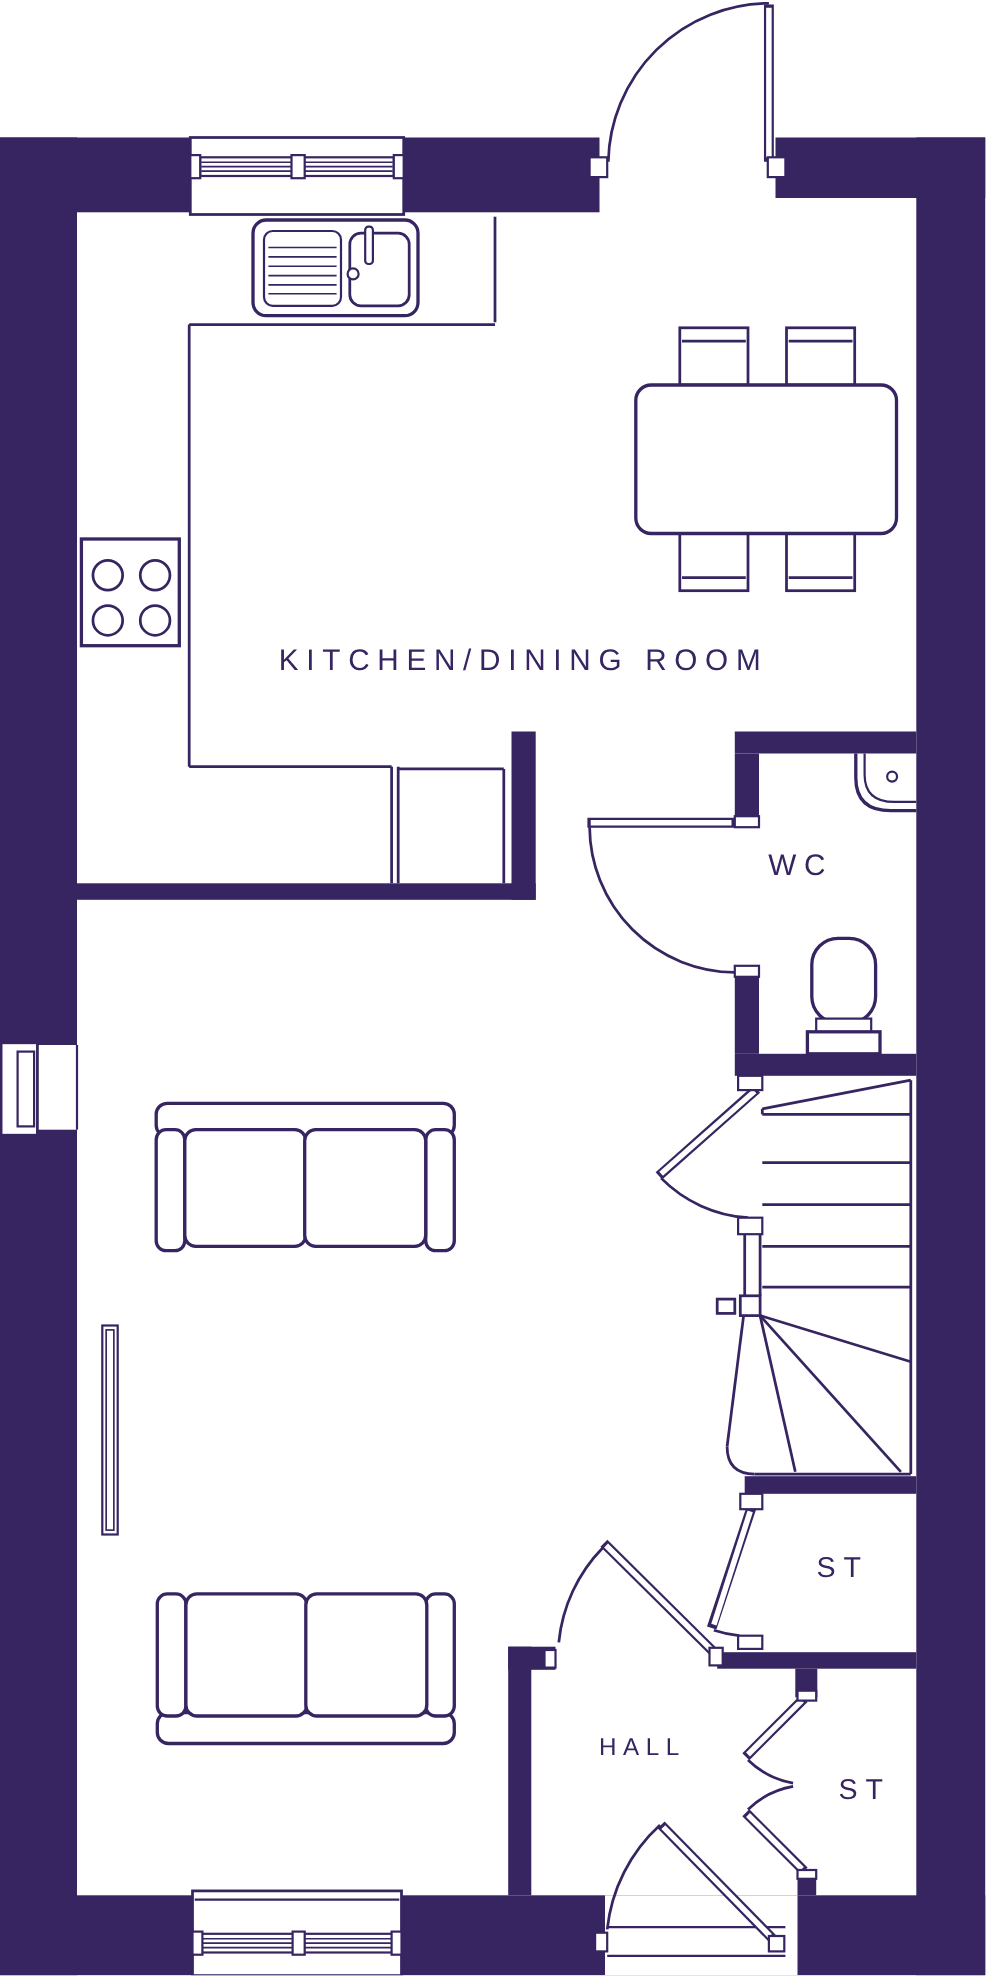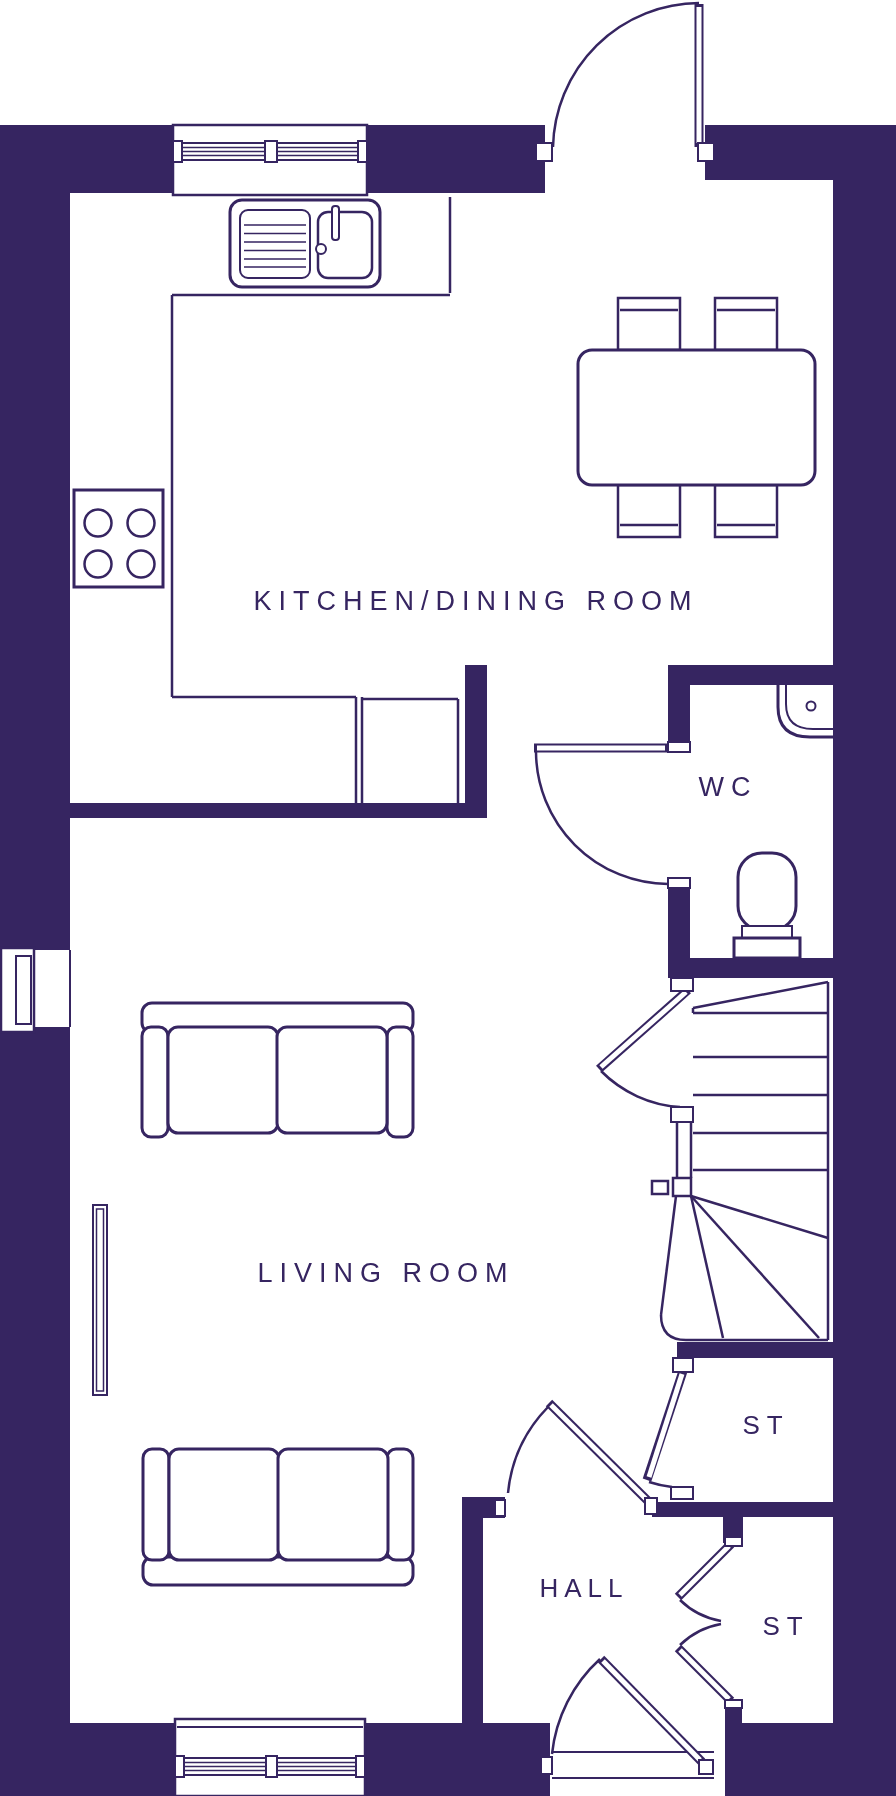--- a/index.html
+++ b/index.html
@@ -8,21 +8,21 @@
   .plan svg{position:absolute;left:0;top:0;}
   .room-label{
     position:absolute;transform:translate(-50%,-50%);
     font-family:"Liberation Sans",sans-serif;color:var(--wall);
     font-weight:400;letter-spacing:7px;font-size:27px;white-space:nowrap;line-height:1;
   }
   .lbl-kitchen{left:476px;top:601px;}
   .lbl-wc{left:728px;top:787px;}
   .lbl-living{left:386px;top:1273px;}
   .lbl-st1{left:766px;top:1425px;font-size:26px;}
-  .lbl-hall{left:584px;top:1588px;font-size:26px;letter-spacing:6px;text-align:right;}
+  .lbl-hall{left:584px;top:1588px;font-size:22px;letter-spacing:6px;text-align:right;}
   .lbl-st2{left:786px;top:1626px;font-size:26px;}
 </style>
 </head>
 <body>
 
 <div class="plan">
   <svg width="896" height="1796" viewBox="0 0 896 1796">
 
     <g fill="currentColor" stroke="none">
       <rect x="0" y="125" width="70" height="1671"></rect>
@@ -214,17 +214,16 @@
       <path d="M552 1754 A150 150 0 0 1 600 1659" stroke="currentColor" stroke-width="2.5" fill="none"></path>
       <line x1="702" y1="1762" x2="601" y2="1659" stroke="currentColor" stroke-width="9"></line>
       <line x1="700" y1="1760" x2="603" y2="1661" stroke="var(--bg)" stroke-width="5"></line>
       <rect x="541" y="1757" width="11" height="17" fill="var(--bg)" stroke="currentColor" stroke-width="2"></rect>
       <rect x="699" y="1760" width="14" height="14" fill="var(--bg)" stroke="currentColor" stroke-width="2"></rect>
     </g>
   </svg>
 
   <div class="room-label lbl-kitchen">KITCHEN/DINING ROOM</div>
   <div class="room-label lbl-wc">WC</div>
-  <div class="room-label lbl-living">LIVING ROOM</div>
   <div class="room-label lbl-st1">ST</div>
   <div class="room-label lbl-hall">HALL</div>
   <div class="room-label lbl-st2">ST</div>
 </div>
 
 </body></html>

